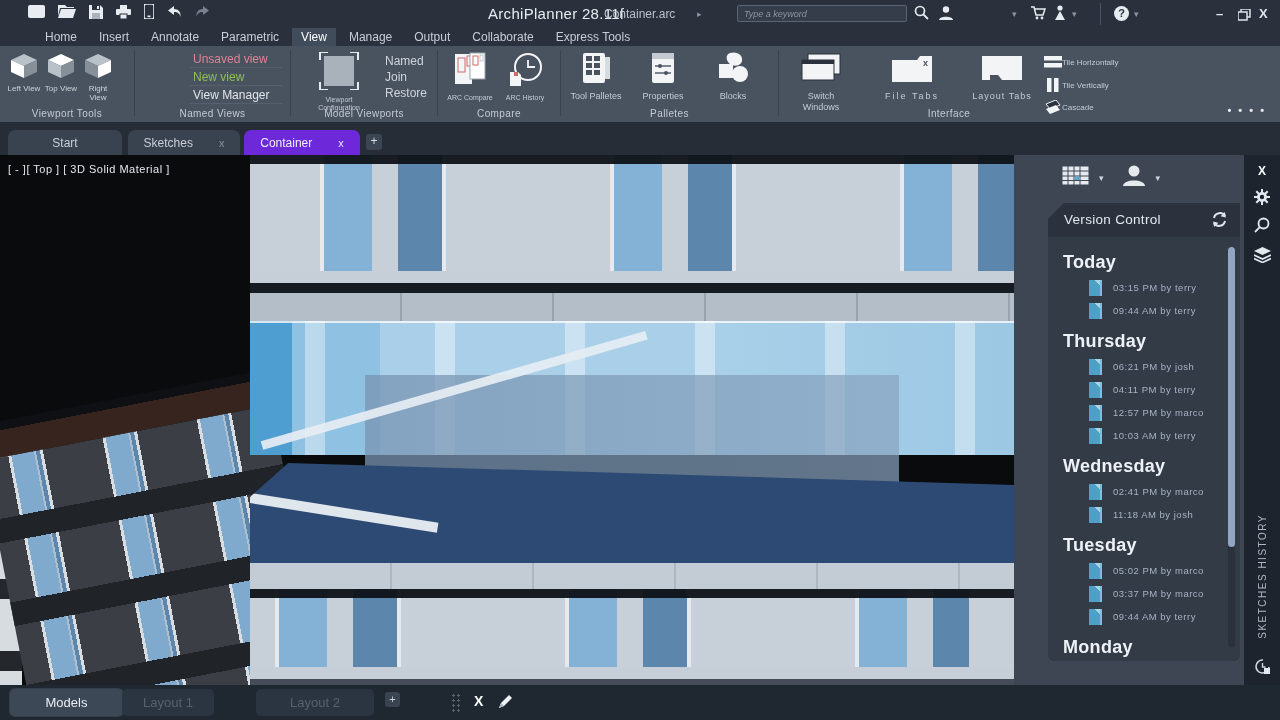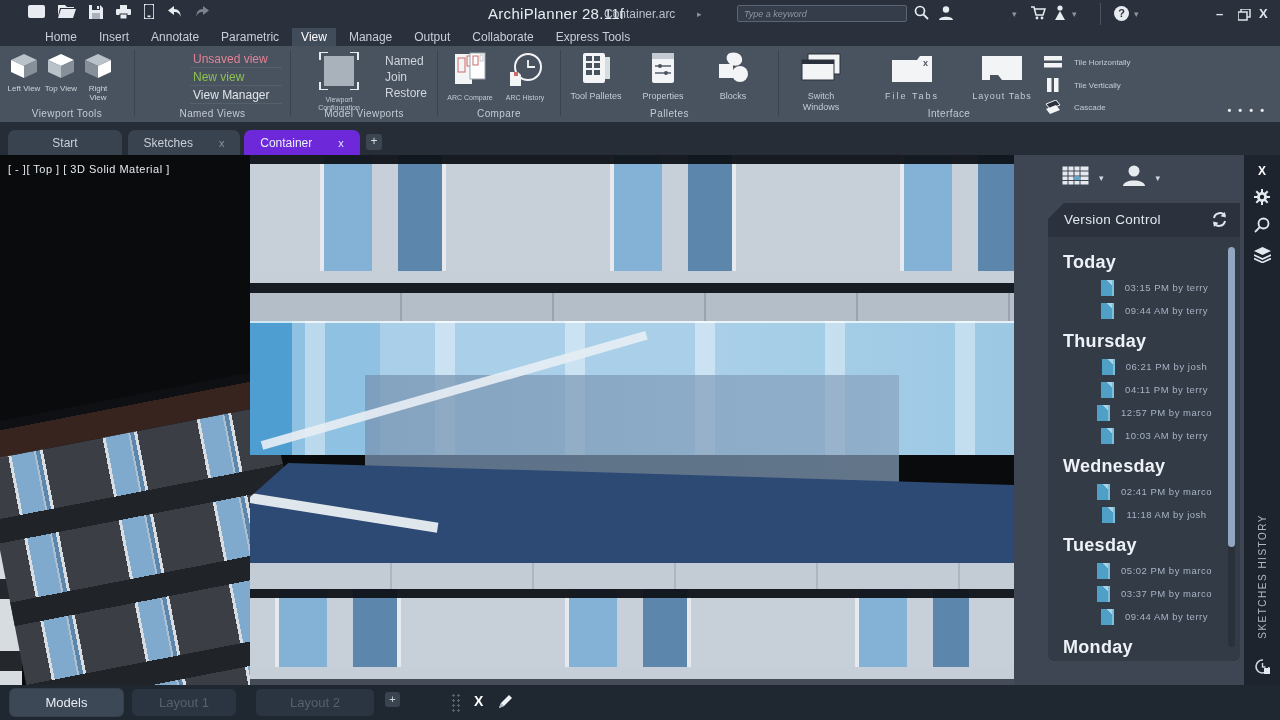--- a/index.html
+++ b/index.html
@@ -31,21 +31,21 @@
   .rib-group { position:absolute; top:0; height:76px; }
   .cube-btn { position:absolute; top:7px; width:36px; text-align:center; }
   .cube-btn .cap { font-size:8px; color:#ccd3da; line-height:1.15; margin-top:1px; }
   .nv-row { position:absolute; left:12px; right:8px; height:18px; font-size:12px; line-height:18px; border-bottom:1px solid #565f6c; padding-left:3px;margin-left:43px; }
   .nv-row:last-of-type { border-bottom:none; }
   .rib-txtcol { position:absolute; font-size:12px; color:#cfd6dd; line-height:15px; }
   .big-btn { position:absolute; text-align:center; }
   .big-btn .cap { font-size:7px; color:#c3ccd5; line-height:1.2; margin-top:2px; }
   .med-btn { position:absolute; text-align:center; }
   .med-btn .cap { font-size:9px; color:#c3ccd5; line-height:1.2; margin-top:3px; }
-  .tile-row { position:absolute; left:265px; display:flex; gap:12px; align-items:center; }
+  .tile-row { position:absolute; left:265px; display:flex; gap:0; align-items:center; }
   .tile-row .cap { font-size:8px; color:#c3ccd5; }
   .rib-dots { position:absolute; right:14px; bottom:6px; color:#e8ecef; font-size:11px; font-weight:bold; letter-spacing:2px; }
 
   
   .tabstrip { position:absolute; left:0; top:122px; width:1280px; height:33px; background:#262d37; }
   .doc-tab { position:absolute; bottom:0; height:25px; border-radius:7px 7px 0 0; background:#39424f; color:#c9d0d9; font-size:12px; display:flex; align-items:center; justify-content:center; gap:26px; }
   .doc-tab .x { font-size:11px; color:#8a93a0; }
   .doc-tab.active { background:#6d28d9; color:#e9f1f9; }
   .doc-tab.active .x { color:#dce8f3; }
   .tab-plus { position:absolute; left:366px; bottom:5px; width:16px; height:16px; background:#3c4653; border-radius:3px; color:#d7dde4; font-size:12px; text-align:center; line-height:15px; }
@@ -97,21 +97,21 @@
   
   .rightpanel { position:absolute; left:1014px; top:0; width:230px; height:530px; background:#3e4654; }
   .rp-icons { position:absolute; left:48px; top:10px; display:flex; align-items:center; gap:10px; }
   .rp-caret { color:#cfd6de; font-size:9px; }
   .vc-panel { position:absolute; left:34px; top:48px; width:192px; height:458px; background:#333b47; border-radius:5px; box-shadow:0 0 0 1px #454f5e, 0 3px 8px rgba(0,0,0,.35); clip-path:polygon(0 16px, 16px 0, 100% 0, 100% 100%, 0 100%); }
   .vc-header { position:absolute; left:0; top:0; right:0; height:34px; background:#2b323d;text-align:right; }
   .vc-title { position:absolute; left:16px; top:9px; color:#e2e8ef; font-size:13.5px; letter-spacing:.3px; }
   .vc-refresh { position:absolute; right:12px; top:8px; }
   .vc-list { position:absolute; left:0; top:34px; right:0; bottom:0; overflow:hidden; padding:6px 20px 0 15px; }
   .vc-day { color:#eef2f7; font-size:18px; font-weight:bold; letter-spacing:.3px; margin:9px 0 3px; }
-  .vc-item { display:flex; align-items:center; height:23px; padding-left:26px; gap:11px;justify-content:center; }
+  .vc-item { display:flex; align-items:center; height:23px; padding-left:26px; gap:11px; }
   .vc-doc { width:13px; height:16px; background:linear-gradient(225deg, #a8d4e6 0 5px, #4f9fc6 5px); box-shadow:inset -2px 0 0 #7cc0dc; flex:none; }
   .vc-txt { color:#a7b3c4; font-size:9.5px; letter-spacing:.5px; white-space:nowrap; }
   .vc-scroll { position:absolute; right:5px; top:44px; width:7px; height:400px; background:#2a313b; border-radius:4px; }
   .vc-thumb { position:absolute; left:0; top:0; width:7px; height:300px; background:#91a6c0; border-radius:4px; }
 
   
   .edgestrip { position:absolute; left:1244px; top:0; width:36px; height:530px; background:#1d242e; }
   .es-x { position:absolute; left:0; width:36px; text-align:center; color:#fff; font-size:12px; font-weight:bold; }
   .es-ico { position:absolute; left:10px; }
   .es-vtext { position:absolute; left:13px; bottom:46px; writing-mode:vertical-rl; transform:rotate(180deg); color:#aeb8c4; font-size:10px; letter-spacing:1.5px; white-space:nowrap; }
@@ -572,21 +572,21 @@
           <path d="M15 9 A6.5 6.5 0 1 1 9 2" fill="none" stroke="#cfd6de" stroke-width="1.6"></path>
           <polyline points="8.5,5 8.5,9 11.5,9" fill="none" stroke="#cfd6de" stroke-width="1.4"></polyline>
           <rect x="10" y="10" width="6" height="6" fill="#e4e9ef"></rect>
         </svg>
     </span>
   </div>
 </div>
 
 <div class="bottombar">
   <div class="bb-tab active" style="left:10px; width:113px">Models</div>
-  <div class="bb-tab inactive" style="left:132px; width:104px">Layout 1</div>
+  <div class="bb-tab inactive" style="left:122px; width:92px">Layout 1</div>
   <div class="bb-tab inactive" style="left:256px; width:118px">Layout 2</div>
   <div class="bb-plus">+</div>
   <div class="bb-grip"></div>
   <div class="bb-x">X</div>
   <span class="bb-pen">
     <svg width="17" height="17">
         <path d="M2 15 L4 10 L12 2 L15 5 L7 13 Z" fill="#f0f3f6"></path>
         <path d="M2 15 L4 10 L7 13 Z" fill="#aeb6bf"></path>
       </svg>
   </span>

